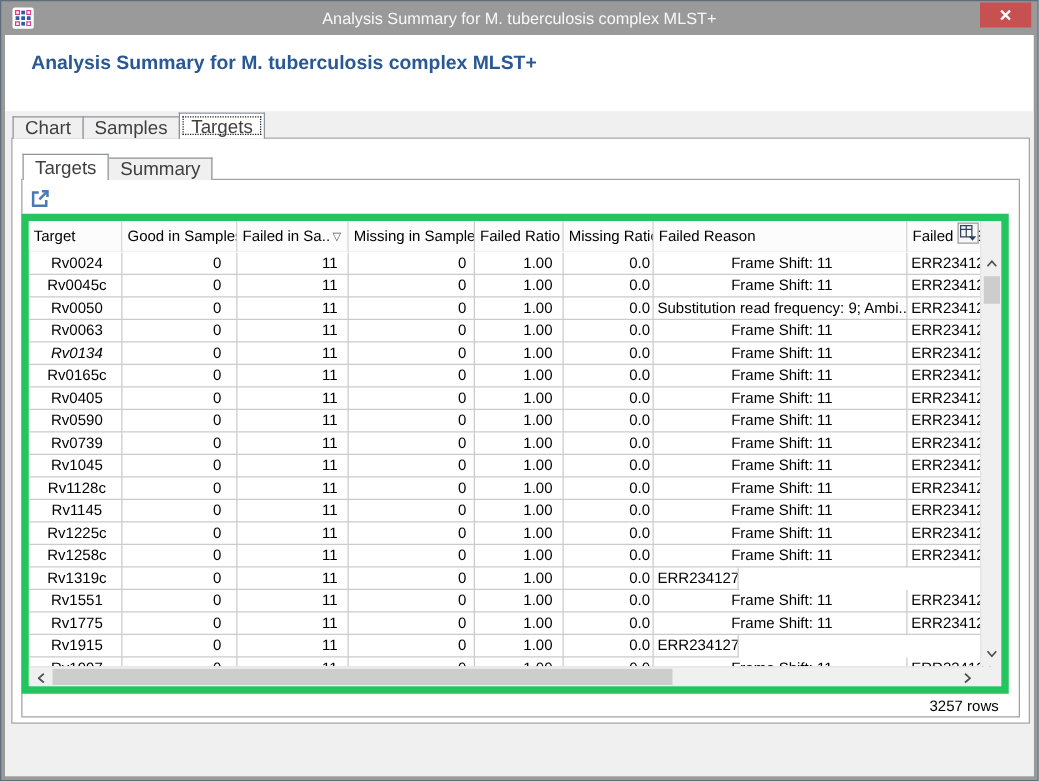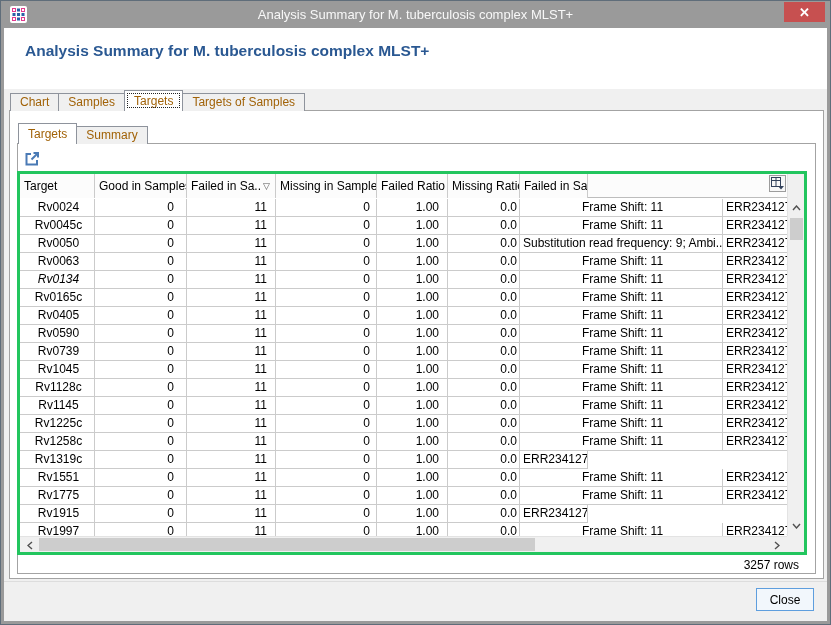--- a/index.html
+++ b/index.html
@@ -38,39 +38,39 @@
   .lower-bg { position:absolute; left:0; right:0; top:61px; bottom:0; background:#f0f0f0; }
   .heading {
     position:absolute; left:21px; top:14px;
     font-size:15.5px; font-weight:bold; color:#2a5892; white-space:nowrap;
   }
   
   .tabrow { position:absolute; display:flex; align-items:flex-end; z-index:3; }
   .main-tabs { left:6px; top:62px; height:21px; }
   .sub-tabs  { left:14px; top:95px; height:21px; }
   .tab {
-    padding:2px 9px 3px 9px; font-size:12px; color:#a16207;
+    padding:2px 9px 3px 9px; font-size:15px; color:#404040;
     background:#f0f0f0; border:1px solid #8e939c; border-bottom:none;
     margin-right:-1px; position:relative; height:18px; line-height:13px; cursor:default;
   }
   .tab.selected {
     background:#fff; height:21px; padding-top:4px; z-index:4;
   }
   .tab.selected.focused { outline:1px dotted #222; outline-offset:-4px; }
   .pane {
     position:absolute; background:#fff; border:1px solid #a3a3a3;
   }
   .main-pane { left:5px; top:82px; width:815px; height:469px; }
   .sub-pane  { left:13px; top:115px; width:799px; height:431px; }
   
   .export-btn { position:absolute; left:19px; top:122px; width:18px; height:18px; z-index:5; cursor:default; }
   
   .table-wrap {
     position:absolute; left:13px; top:143px; width:790px; height:384px;
-    border:3px solid #22c55e; background:#fff; z-index:5; overflow:hidden;
+    border:6px solid #22c55e; background:#fff; z-index:5; overflow:hidden;
   }
   .thead { position:absolute; left:0; top:0; height:24px; width:771px; display:flex; background:#fcfcfc; border-bottom:1px solid #bdbdbd; }
   .th {
     height:24px; line-height:23px; font-size:12px; color:#000;
     padding-left:4px; border-right:1px solid #cbcbcb;
     white-space:nowrap; overflow:hidden; background:#fcfcfc;
     display:flex; align-items:center; cursor:default;
   }
   .th .lbl { flex:1 1 auto; overflow:hidden; white-space:nowrap; }
   .sort-glyph { font-size:9px; color:#555; margin:0 5px 0 2px; }
@@ -146,21 +146,20 @@
 
   <div class="content">
     <div class="lower-bg"></div>
 
     <div class="heading">Analysis Summary for M. tuberculosis complex MLST+</div>
 
     <div class="tabrow main-tabs" id="main-tabs">
         <div class="tab">Chart</div>
         <div class="tab">Samples</div>
         <div class="tab selected focused">Targets</div>
-        <div class="tab">Targets of Samples</div>
       </div>
     <div class="pane main-pane"></div>
 
     <div class="tabrow sub-tabs" id="sub-tabs">
         <div class="tab selected">Targets</div>
         <div class="tab">Summary</div>
       </div>
     <div class="pane sub-pane"></div>
 
     <div class="export-btn">
@@ -184,20 +183,23 @@
             <span class="sort-glyph">▽</span>
           </div>
           <div class="th" style="width: 101px;">
             <span class="lbl">Missing in Samples</span>
           </div>
           <div class="th" style="width: 71px;">
             <span class="lbl">Failed Ratio</span>
           </div>
           <div class="th" style="width: 72px;">
             <span class="lbl">Missing Ratio</span>
+          </div>
+          <div class="th" style="width: 203px;">
+            <span class="lbl">Failed Reason</span>
           </div>
           <div class="th" style="width: 68px;">
             <span class="lbl">Failed in Sample</span>
           </div>
         </div>
       <div class="tbody" id="tbody">
           <div class="tr">
             <div class="td left" style="width: 75px;">Rv0024</div>
             <div class="td right" style="width: 92px; padding-right: 12px;">0</div>
             <div class="td right" style="width: 89px; padding-right: 8px;">11</div>
@@ -420,17 +422,14 @@
           <svg width="6" height="9" viewBox="0 0 6 9">
               <path d="M1 1 L5 4.5 L1 8" fill="none" stroke="#505050" stroke-width="1.4"></path>
             </svg>
         </div>
       </div>
       <div class="scroll-corner"></div>
     </div>
 
     <div class="rows-count">3257 rows</div>
 
-    <div class="bottom-strip">
-      <button class="close-dialog-btn">Close</button>
-    </div>
   </div>
 </div>
 
 </body></html>

